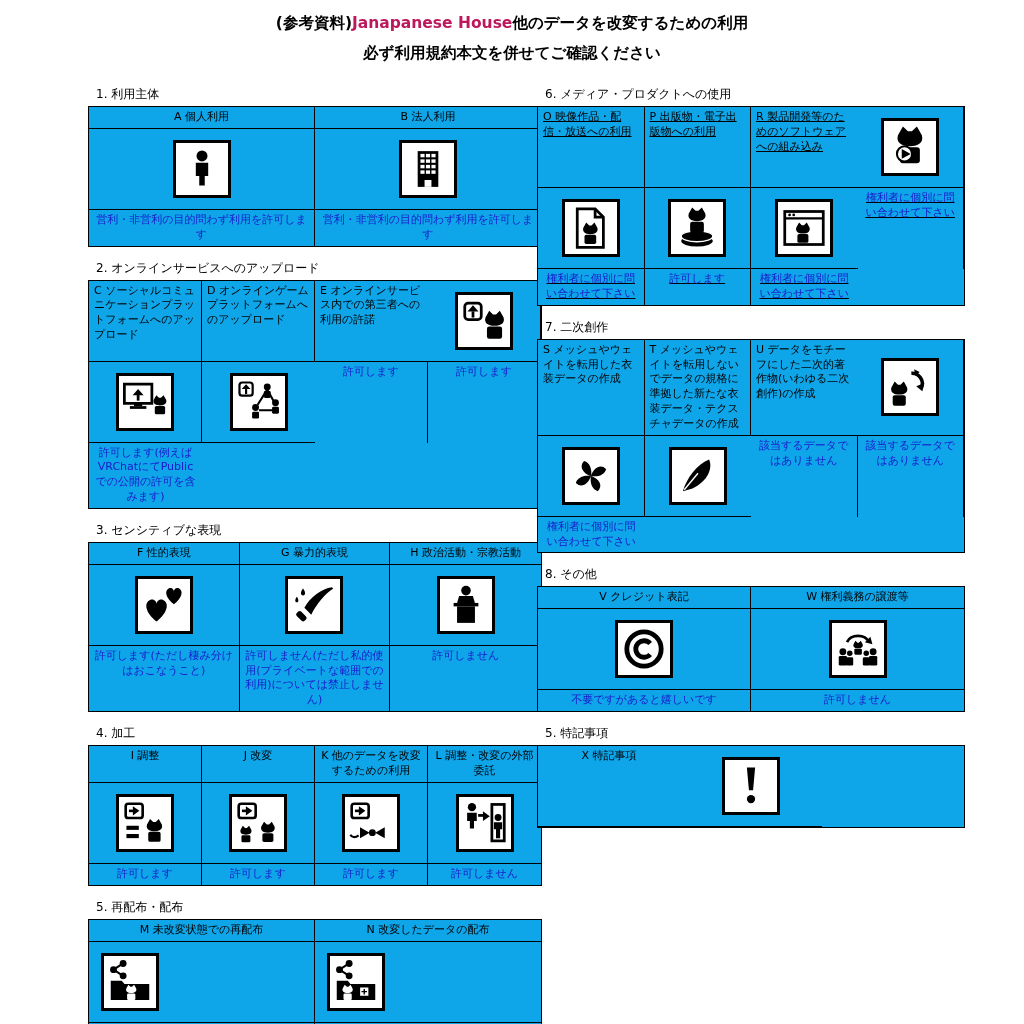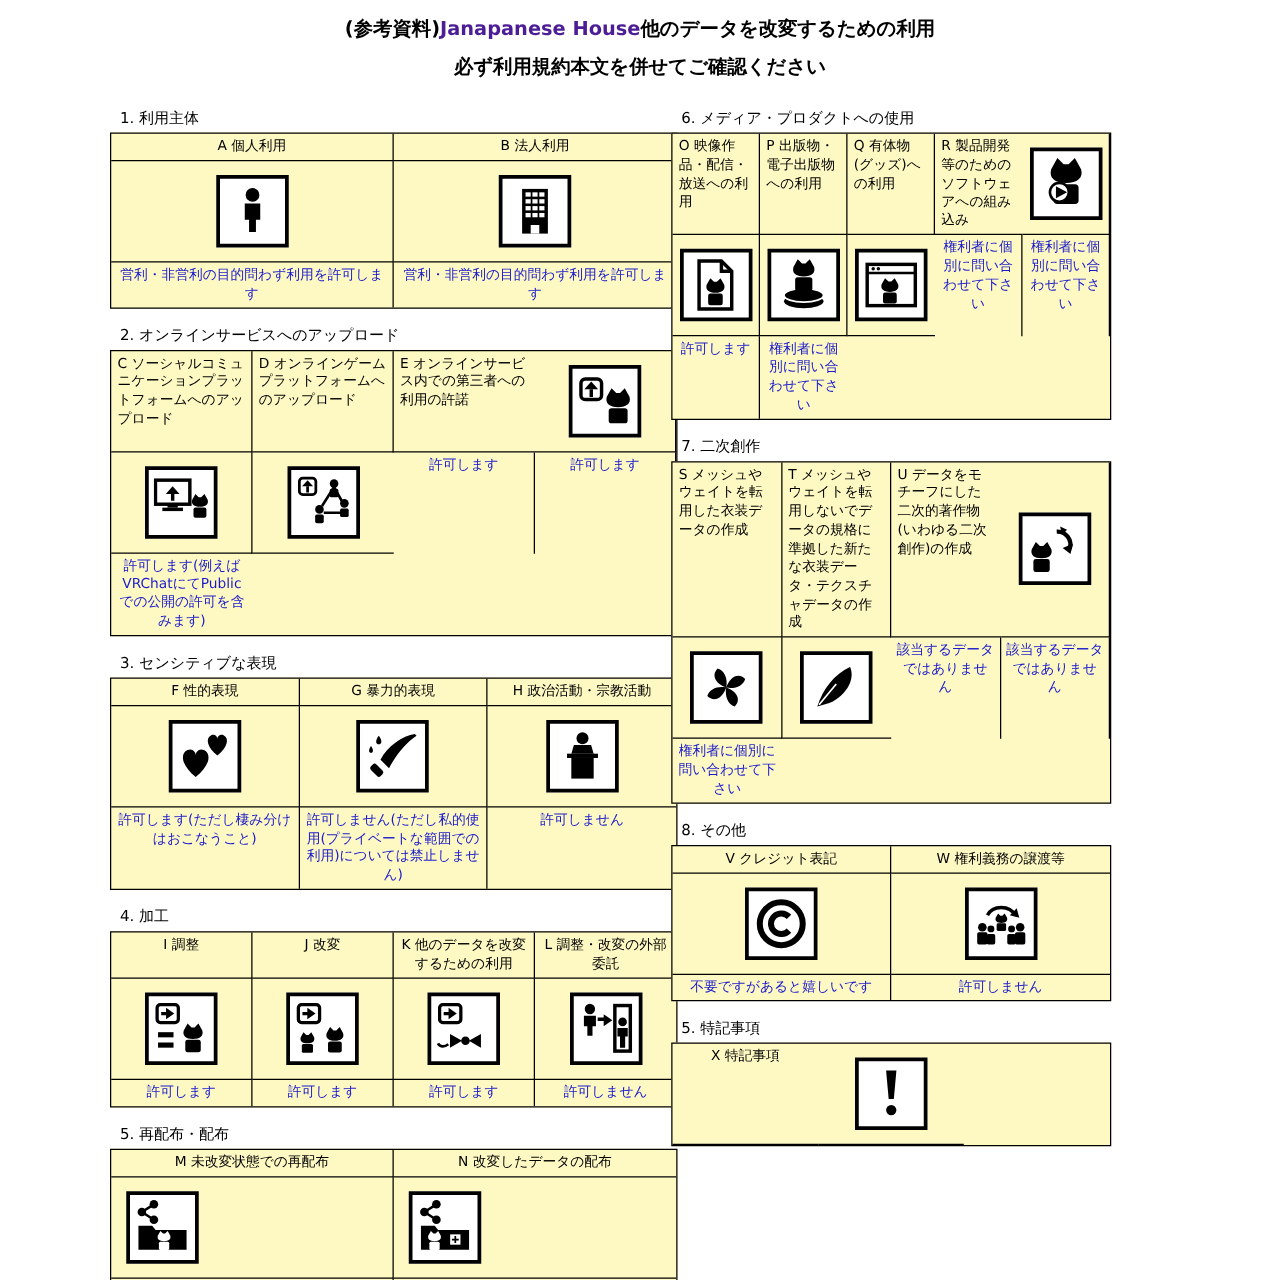--- a/index.html
+++ b/index.html
@@ -1,27 +1,27 @@
 <!DOCTYPE html>
 <html><head>
 <meta charset="utf-8">
 <style>
   *{box-sizing:border-box;margin:0;padding:0;}
   html,body{width:1024px;height:1024px;overflow:hidden;}
   body{background:#fff;color:#000;font-family:"DejaVu Sans","Liberation Sans",sans-serif;position:relative;}
   .titles{text-align:center;padding-top:13px;font-weight:bold;font-size:15.5px;}
   .titles .t1{margin-bottom:9px;}
-  .brand{color:#4c1d95;}
+  .brand{color:#be185d;}
   .layout{position:absolute;top:86px;left:0;width:1024px;}
   .col{position:absolute;top:0;}
   .col-left{left:88px;width:454px;}
-  .col-right{left:537px;width:352px;}
+  .col-right{left:537px;width:428px;}
   .sec{margin-bottom:13px;}
   .sec-label{font-size:12px;margin:0 0 3px 8px;}
-  .sec-table{display:grid;border:1px solid #000;background:#fef9c3;}
+  .sec-table{display:grid;border:1px solid #000;background:#0ea5e9;}
   .cell{border-right:1px solid #000;border-bottom:1px solid #000;min-width:0;}
   .cell.last-col{border-right:none;}
   .cell.last-row{border-bottom:none;}
   .cell.header{font-size:11px;line-height:1.35;padding:3px 5px;text-align:center;}
   .head-left .cell.header{text-align:left;}
   .cell.icon{display:flex;align-items:center;justify-content:center;padding:11px 6px;}
   .icons-left .cell.icon{justify-content:flex-start;padding-left:12px;}
   .cell.result{font-size:11px;line-height:1.35;padding:3px 4px;text-align:center;color:#1a1acc;}
   .iconbox{width:58px;height:58px;border:3px solid #000;background:#fff;display:flex;align-items:center;justify-content:center;flex:0 0 auto;}
   .iconbox svg{width:44px;height:44px;display:block;}
@@ -292,24 +292,23 @@
               </span>
             </div>
             <div class="cell result last-row">許可しません</div>
             <div class="cell result last-col last-row">許可しません</div>
           </div>
         </section>
       </div>
     <div class="col col-right">
         <section class="sec">
           <div class="sec-label">6. メディア・プロダクトへの使用</div>
-          <div class="sec-table head-left" style="grid-template-columns: repeat(5, 1fr);">
+          <div class="sec-table head-left" style="grid-template-columns: repeat(4, 1fr); text-decoration: underline;">
             <div class="cell header">O 映像作品・配信・放送への利用</div>
             <div class="cell header">P 出版物・電子出版物への利用</div>
-            <div class="cell header">Q 有体物(グッズ)への利用</div>
             <div class="cell header last-col">R 製品開発等のためのソフトウェアへの組み込み</div>
             <div class="cell icon">
               <span class="iconbox">
                 <svg viewBox="0 0 64 64" fill="#000" aria-hidden="true">
                   <g transform="translate(13,2) scale(1.45)">
                     <path d="M1 9L6 0l5 5h4l5-5 5 9c2 7-3 11-12 11S-1 16 1 9z"></path>
                     <rect x="3" y="21" width="20" height="16" rx="3"></rect>
                   </g>
                   <circle cx="24" cy="42" r="11" fill="#fff" stroke="#000" stroke-width="3"></circle>
                   <path d="M20 35l13 7-13 7z"></path>

